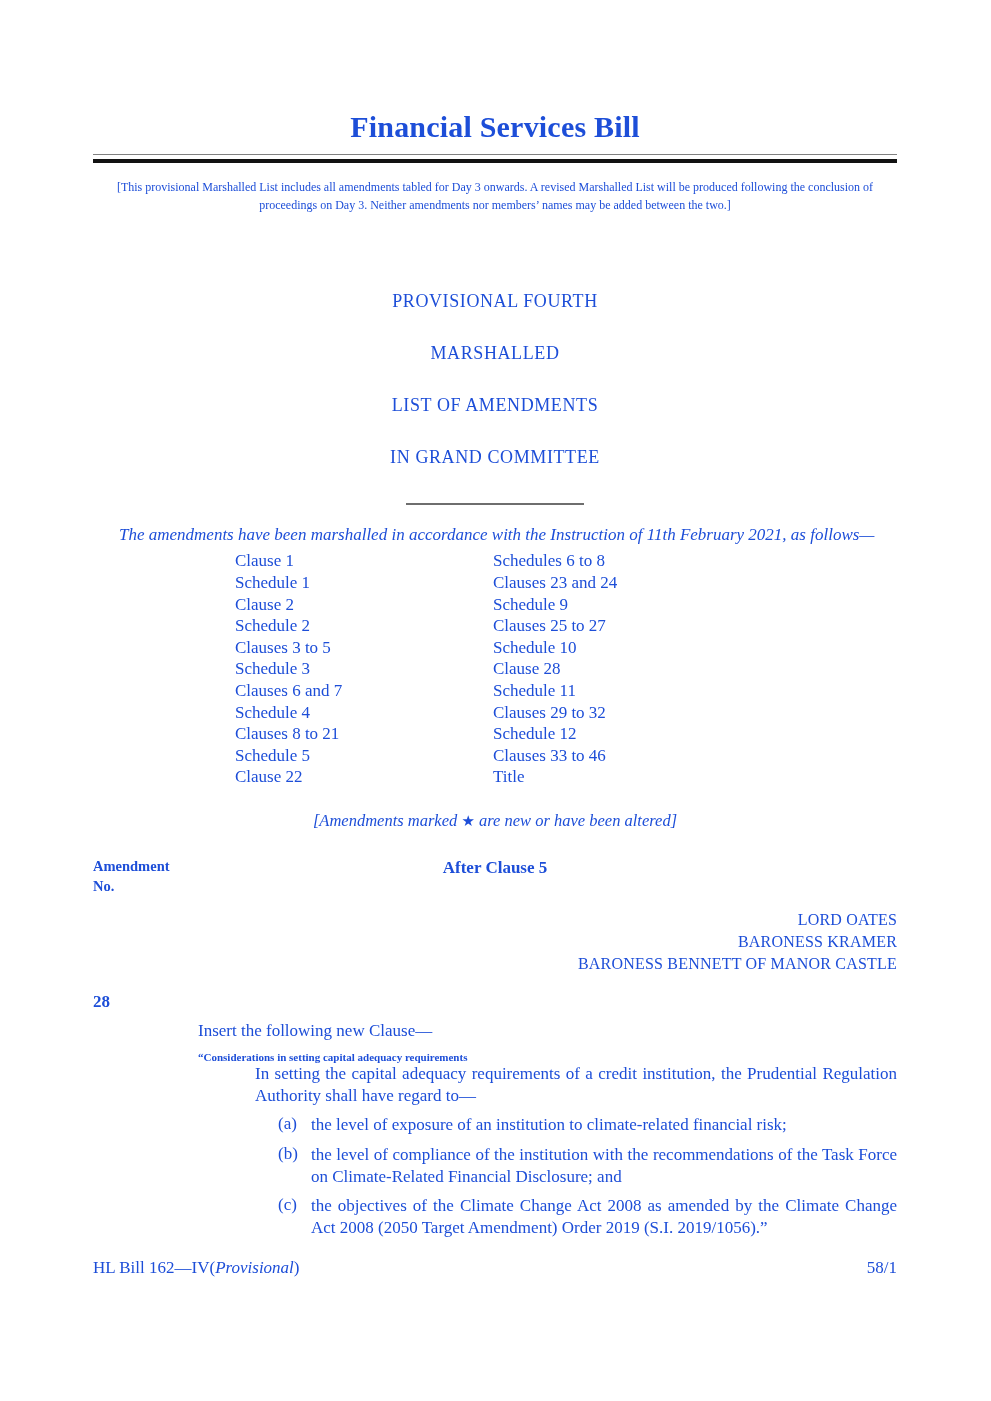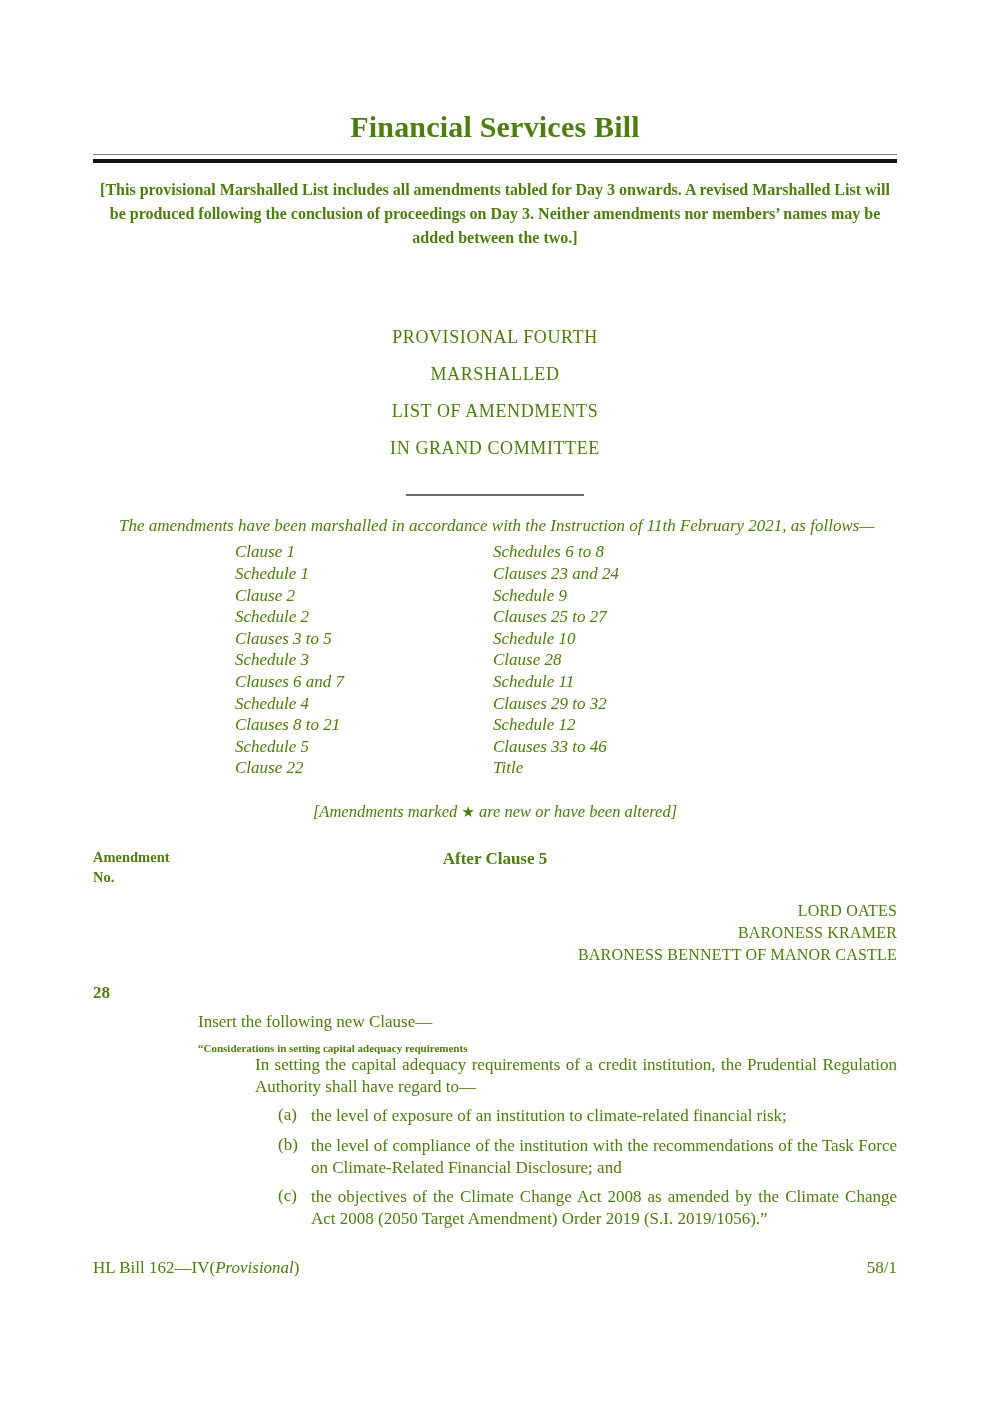--- a/index.html
+++ b/index.html
@@ -1,72 +1,73 @@
 <!DOCTYPE html>
 <html><head>
 <meta charset="utf-8">
 <style>
   html, body { margin: 0; padding: 0; background: #ffffff; }
   .page {
     position: relative;
     width: 991px;
     height: 1401px;
     background: #ffffff;
-    color: #4d7c0f;
+    color: #1d4ed8;
     font-family: "Liberation Serif", serif;
     box-sizing: border-box;
     padding: 112px 94px 12px 93px;
     overflow: hidden;
   }
   .doc-title {
     text-align: center;
     font-size: 30px;
     font-weight: bold;
     letter-spacing: 0.2px;
     line-height: 1;
   }
   .title-rule {
     margin-top: 12px;
     height: 4px;
     border-top: 1.5px solid #808080;
     border-bottom: 4px solid #121212;
   }
   .notice {
     margin-top: 15px;
-    font-weight: bold;
-    font-size: 16px;
+    font-weight: normal;
+    font-size: 12px;
     line-height: 1.5;
     text-align: center;
   }
   .headings { margin-top: 69px; }
   .headings .heading-line {
     text-align: center;
     font-size: 18px;
     line-height: 37px;
     letter-spacing: 0.6px;
+    margin-top: 15px;
   }
   .mid-rule {
     width: 178px;
     margin: 27px auto 0 auto;
     border-bottom: 2px solid #6e6e6e;
   }
   .marshal-note {
     margin-top: 19px;
     font-style: italic;
     font-size: 17px;
     line-height: 1.32;
     text-align: justify;
     text-indent: 26px;
   }
   .order-list {
     display: flex;
     margin-top: 4px;
     font-size: 17px;
   }
-  .order-col { line-height: 21.6px; font-style: italic; }
+  .order-col { line-height: 21.6px; }
   .order-col.col1 { margin-left: 142px; width: 258px; }
   .marked-note {
     margin-top: 23px;
     text-align: center;
     font-size: 16.5px;
   }
   .marked-note .it { font-style: italic; }
   .marked-note .star { font-style: normal; font-size: 15px; }
   .amendment-header {
     position: relative;

